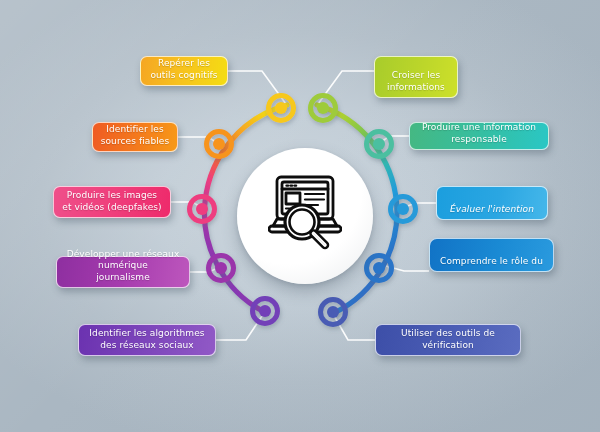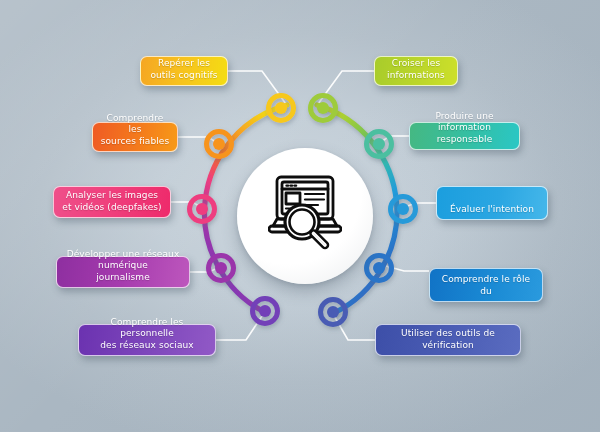--- a/index.html
+++ b/index.html
@@ -55,28 +55,28 @@
   #lbl-l1{left:92px;top:122px;width:86px;height:30px;
     background:linear-gradient(100deg,#ef5b24 0%,#f47b1c 55%,#f79a18 100%);}
   #lbl-l2{left:53px;top:186px;width:118px;height:32px;
     background:linear-gradient(100deg,#ef4f8a 0%,#ef3f7c 50%,#ee2a6b 100%);}
   #lbl-l3{left:56px;top:256px;width:134px;height:32px;
     background:linear-gradient(100deg,#8e2fa0 0%,#a63bae 50%,#bd57bd 100%);}
   #lbl-l4{left:78px;top:324px;width:138px;height:32px;
     background:linear-gradient(100deg,#6b32b0 0%,#7d46bb 50%,#9159c6 100%);}
 
   
-  #lbl-r0{left:374px;top:56px;width:84px;height:30px;
+  #lbl-r0{left:374px;top:56px;width:84px;height:42px;
     background:linear-gradient(100deg,#a8cc2b 0%,#bcd62a 55%,#cde02a 100%);}
-  #lbl-r1{left:409px;top:122px;width:111px;height:28px;
+  #lbl-r1{left:409px;top:122px;width:140px;height:28px;
     background:linear-gradient(100deg,#45b882 0%,#34bfa4 55%,#2ac7c5 100%);}
   #lbl-r2{left:436px;top:186px;width:112px;height:34px;
-    background:linear-gradient(100deg,#1b9ede 0%,#2aa6e2 55%,#45b7ea 100%);}
-  #lbl-r3{left:429px;top:268px;width:114px;height:34px;
-    background:linear-gradient(100deg,#1173c6 0%,#1a8ad4 55%,#2a9ade 100%);}
+    background:linear-gradient(100deg,#1b9ede 0%,#2aa6e2 55%,#45b7ea 100%);font-style:italic;}
+  #lbl-r3{left:429px;top:238px;width:125px;height:34px;
+    background:linear-gradient(100deg,#1173c6 0%,#1a8ad4 55%,#2a9ade 100%);border-radius:8px;}
   #lbl-r4{left:375px;top:324px;width:146px;height:32px;
     background:linear-gradient(100deg,#3d4fa8 0%,#4a5cb4 50%,#5a6cc0 100%);}
 </style>
 </head>
 <body>
 
 <div id="stage">
 
   <svg id="ring-svg" viewBox="0 0 600 432" xmlns="http://www.w3.org/2000/svg">
     <defs>
@@ -200,39 +200,39 @@
   </svg>
 
   <div class="node-label" id="lbl-l0">
     <div>
       <span>Repérer les</span>
       <span>outils cognitifs</span>
     </div>
   </div>
   <div class="node-label" id="lbl-l1">
     <div>
-      <span>Comprendre les</span>
+      <span>Identifier les</span>
       <span>sources fiables</span>
     </div>
   </div>
   <div class="node-label" id="lbl-l2">
     <div>
-      <span>Analyser les images</span>
+      <span>Produire les images</span>
       <span>et vidéos (deepfakes)</span>
     </div>
   </div>
   <div class="node-label" id="lbl-l3">
     <div>
       <span>Développer une réseaux numérique</span>
       <span>journalisme</span>
     </div>
   </div>
   <div class="node-label" id="lbl-l4">
     <div>
-      <span>Comprendre les personnelle</span>
+      <span>Identifier les algorithmes</span>
       <span>des réseaux sociaux</span>
     </div>
   </div>
 
   <div class="node-label" id="lbl-r0">
     <div>
       <span>Croiser les</span>
       <span>informations</span>
     </div>
   </div>

